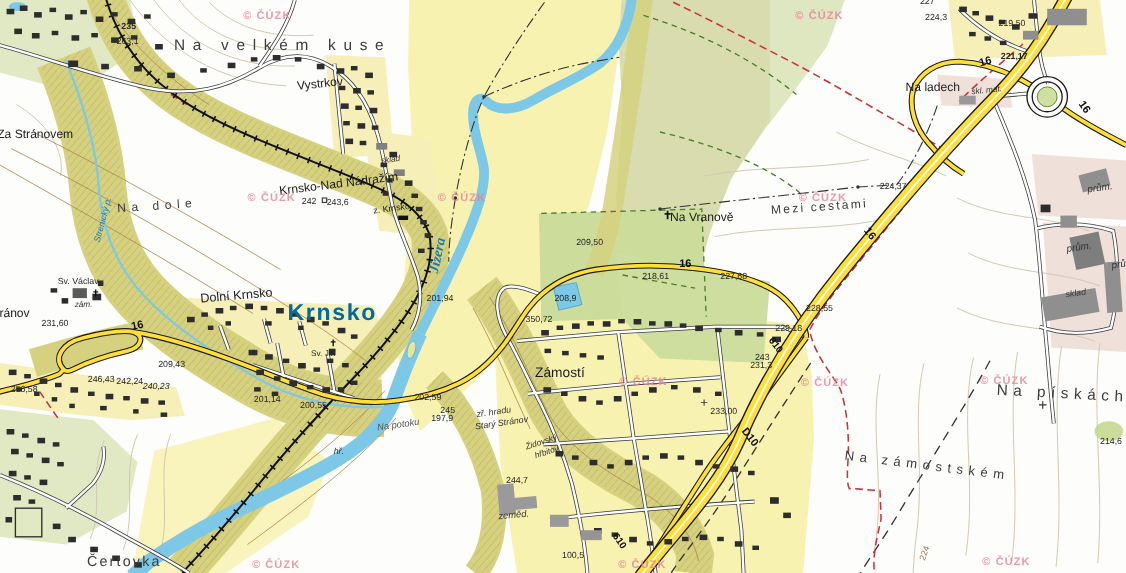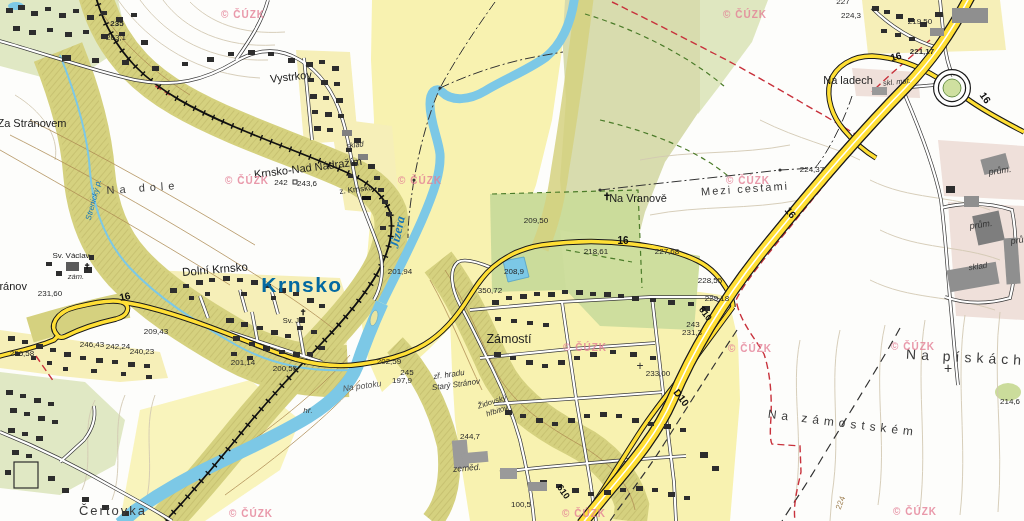--- a/index.html
+++ b/index.html
@@ -444,20 +444,21 @@
         <rect x="964" y="196" width="15" height="11" fill="#8f8f8f"></rect>
         <rect x="975" y="213" width="27" height="30" fill="#7e7e7e" transform="rotate(-12 988.5 228)"></rect>
         <rect x="948" y="266" width="50" height="22" fill="#8f8f8f" transform="rotate(-10 973 277)"></rect>
         <rect x="1005" y="238" width="14" height="46" fill="#8f8f8f" transform="rotate(-4 1012 261)"></rect>
         <rect x="946" y="186" width="9" height="7" fill="#2d2d2d"></rect>
         <rect x="872" y="87" width="15" height="8" fill="#999999"></rect>
       </g>
 </svg>
 
 <div id="labels">
+      <div class="lbl field" style="left: 257px; top: 40px; font-size: 14px; letter-spacing: 7px; transform: translate(-50%, -50%) rotate(0deg);">Na velkém kuse</div>
       <div class="lbl place" style="left: 291px; top: 77px; font-size: 11px; transform: translate(-50%, -50%) rotate(-6deg);">Vystrkov</div>
       <div class="lbl place" style="left: 32px; top: 123px; font-size: 11px; transform: translate(-50%, -50%) rotate(0deg);">Za Stránovem</div>
       <div class="lbl place" style="left: 308px; top: 168px; font-size: 11px; transform: translate(-50%, -50%) rotate(-7deg);">Krnsko-Nad Nádražím</div>
       <div class="lbl small" style="left: 356px; top: 190px; font-size: 8px; transform: translate(-50%, -50%) rotate(-7deg);">z. Krnsko</div>
       <div class="lbl smallit" style="left: 355px; top: 145px; font-size: 7.5px; transform: translate(-50%, -50%) rotate(-7deg);">sklad</div>
       <div class="lbl town" style="left: 302px; top: 284px; font-size: 21px; transform: translate(-50%, -50%) rotate(0deg);">Krnsko</div>
       <div class="lbl place" style="left: 215px; top: 270px; font-size: 11.5px; transform: translate(-50%, -50%) rotate(-5deg);">Dolní Krnsko</div>
       <div class="lbl small" style="left: 71px; top: 256px; font-size: 8px; transform: translate(-50%, -50%) rotate(0deg);">Sv. Václav</div>
       <div class="lbl smallit" style="left: 76px; top: 277px; font-size: 7.5px; transform: translate(-50%, -50%) rotate(0deg);">zám.</div>
       <div class="lbl small" style="left: 294px; top: 321px; font-size: 7.5px; transform: translate(-50%, -50%) rotate(0deg);">Sv. Jiří</div>
@@ -496,29 +497,29 @@
       <div class="lbl elev" style="left: 116px; top: 38px; font-size: 8px; transform: translate(-50%, -50%) rotate(0deg);">263,1</div>
       <div class="lbl elev" style="left: 281px; top: 183px; font-size: 8px; transform: translate(-50%, -50%) rotate(0deg);">242</div>
       <div class="lbl elev" style="left: 307px; top: 184px; font-size: 8px; transform: translate(-50%, -50%) rotate(0deg);">243,6</div>
       <div class="lbl elev" style="left: 400px; top: 272px; font-size: 8px; transform: translate(-50%, -50%) rotate(0deg);">201,94</div>
       <div class="lbl elev" style="left: 490px; top: 291px; font-size: 8px; transform: translate(-50%, -50%) rotate(0deg);">350,72</div>
       <div class="lbl elev" style="left: 285px; top: 369px; font-size: 8px; transform: translate(-50%, -50%) rotate(0deg);">200,55</div>
       <div class="lbl elev" style="left: 243px; top: 363px; font-size: 8px; transform: translate(-50%, -50%) rotate(0deg);">201,14</div>
       <div class="lbl elev" style="left: 389px; top: 362px; font-size: 8px; transform: translate(-50%, -50%) rotate(0deg);">202,59</div>
       <div class="lbl elev" style="left: 156px; top: 332px; font-size: 8px; transform: translate(-50%, -50%) rotate(0deg);">209,43</div>
       <div class="lbl elev" style="left: 118px; top: 347px; font-size: 8px; transform: translate(-50%, -50%) rotate(0deg);">242,24</div>
-      <div class="lbl elev" style="left: 142px; top: 352px; font-size: 8px; transform: translate(-50%, -50%) rotate(0deg);">240,23</div>
+      <div class="lbl elev" style="left: 142px; top: 352px; font-size: 8px; transform: translate(-50%, -50%) rotate(0deg); font-style: italic;">240,23</div>
       <div class="lbl elev" style="left: 92px; top: 345px; font-size: 8px; transform: translate(-50%, -50%) rotate(0deg);">246,43</div>
       <div class="lbl elev" style="left: 22px; top: 354px; font-size: 8px; transform: translate(-50%, -50%) rotate(0deg);">256,58</div>
       <div class="lbl elev" style="left: 50px; top: 294px; font-size: 8px; transform: translate(-50%, -50%) rotate(0deg);">231,60</div>
       <div class="lbl elev" style="left: 536px; top: 221px; font-size: 8px; transform: translate(-50%, -50%) rotate(0deg);">209,50</div>
       <div class="lbl elev" style="left: 596px; top: 252px; font-size: 8px; transform: translate(-50%, -50%) rotate(0deg);">218,61</div>
       <div class="lbl elev" style="left: 667px; top: 252px; font-size: 8px; transform: translate(-50%, -50%) rotate(0deg);">227,68</div>
       <div class="lbl elev" style="left: 812px; top: 170px; font-size: 8px; transform: translate(-50%, -50%) rotate(0deg);">224,37</div>
-      <div class="lbl elev" style="left: 694px; top: 281px; font-size: 8px; transform: translate(-50%, -50%) rotate(0deg); padding-left: 32px;">228,55</div>
+      <div class="lbl elev" style="left: 729px; top: 281px; font-size: 8px; transform: translate(-50%, -50%) rotate(0deg); padding-left: 32px;">228,55</div>
       <div class="lbl elev" style="left: 717px; top: 299px; font-size: 8px; transform: translate(-50%, -50%) rotate(0deg);">229,18</div>
       <div class="lbl elev" style="left: 693px; top: 325px; font-size: 8px; transform: translate(-50%, -50%) rotate(0deg);">243</div>
       <div class="lbl elev" style="left: 692px; top: 333px; font-size: 8px; transform: translate(-50%, -50%) rotate(0deg);">231,3</div>
       <div class="lbl elev" style="left: 658px; top: 374px; font-size: 8px; transform: translate(-50%, -50%) rotate(0deg);">233,00</div>
       <div class="lbl elev" style="left: 470px; top: 437px; font-size: 8px; transform: translate(-50%, -50%) rotate(0deg);">244,7</div>
       <div class="lbl elev" style="left: 521px; top: 505px; font-size: 8px; transform: translate(-50%, -50%) rotate(0deg);">100,5</div>
       <div class="lbl elev" style="left: 407px; top: 373px; font-size: 8px; transform: translate(-50%, -50%) rotate(0deg);">245</div>
       <div class="lbl elev" style="left: 402px; top: 381px; font-size: 8px; transform: translate(-50%, -50%) rotate(0deg);">197,9</div>
       <div class="lbl elev" style="left: 920px; top: 22px; font-size: 8px; transform: translate(-50%, -50%) rotate(0deg);">219,50</div>
       <div class="lbl elev" style="left: 922px; top: 52px; font-size: 8px; transform: translate(-50%, -50%) rotate(0deg); font-weight: bold;">221,17</div>

